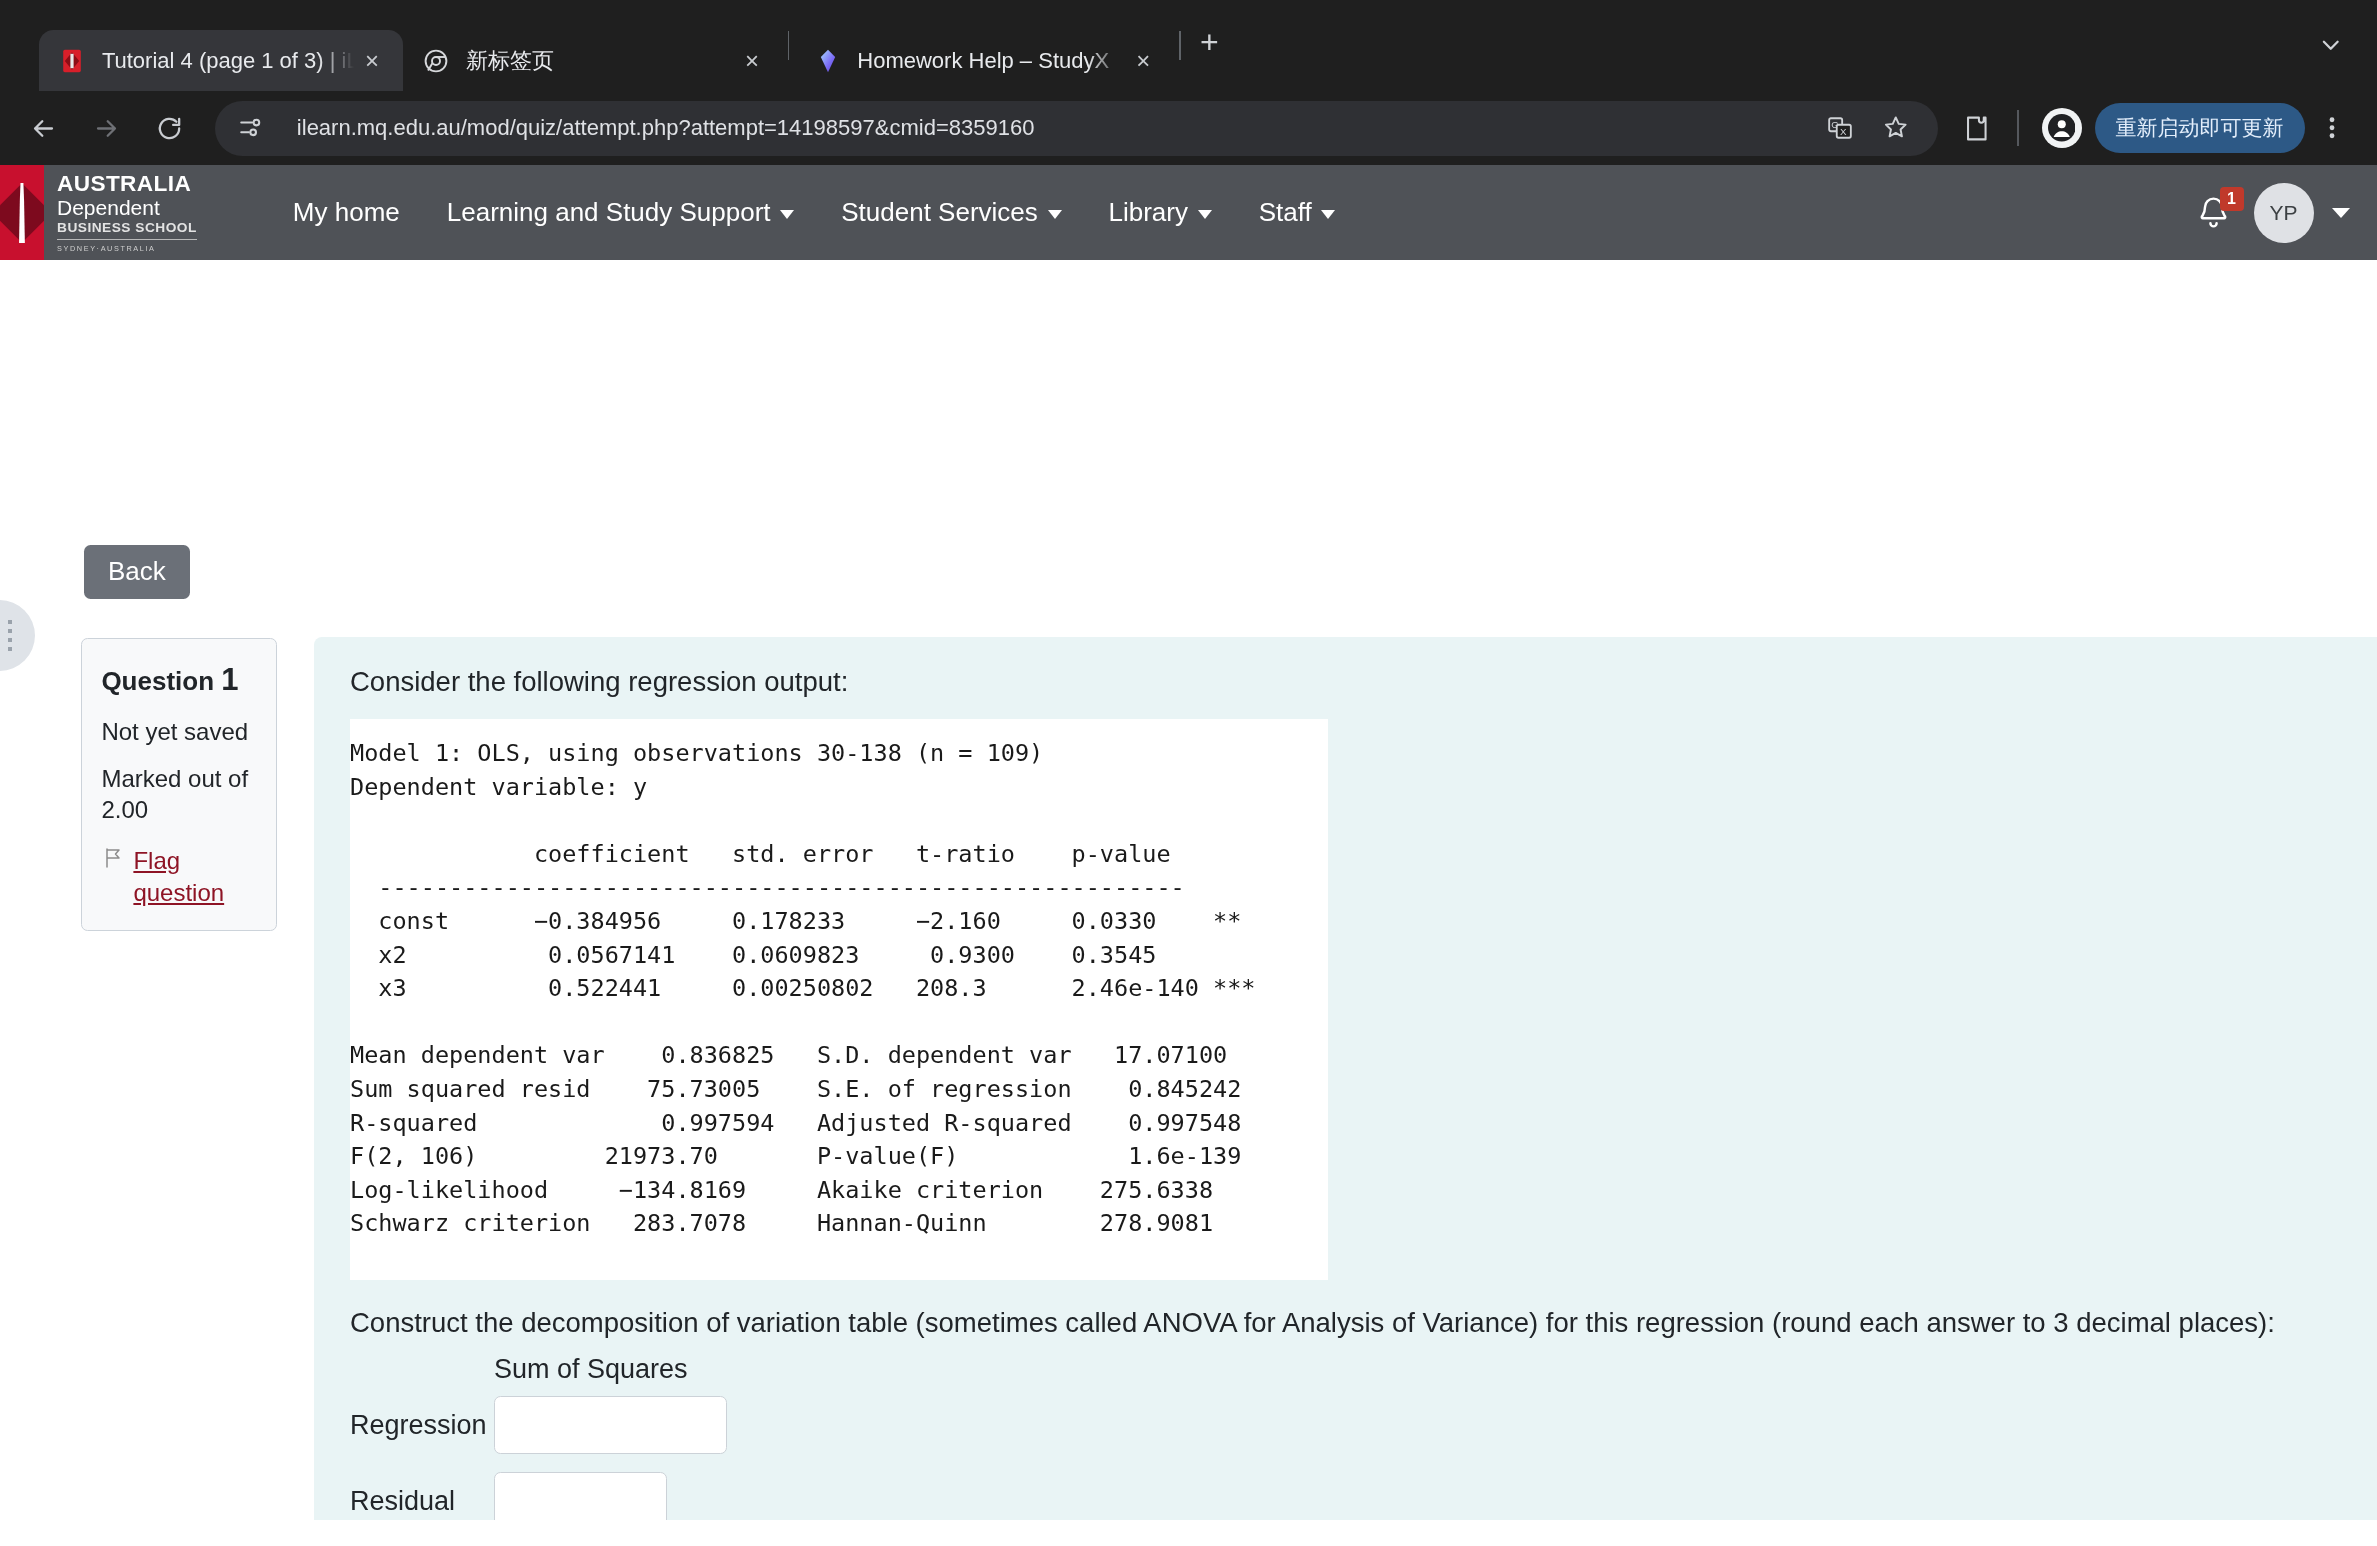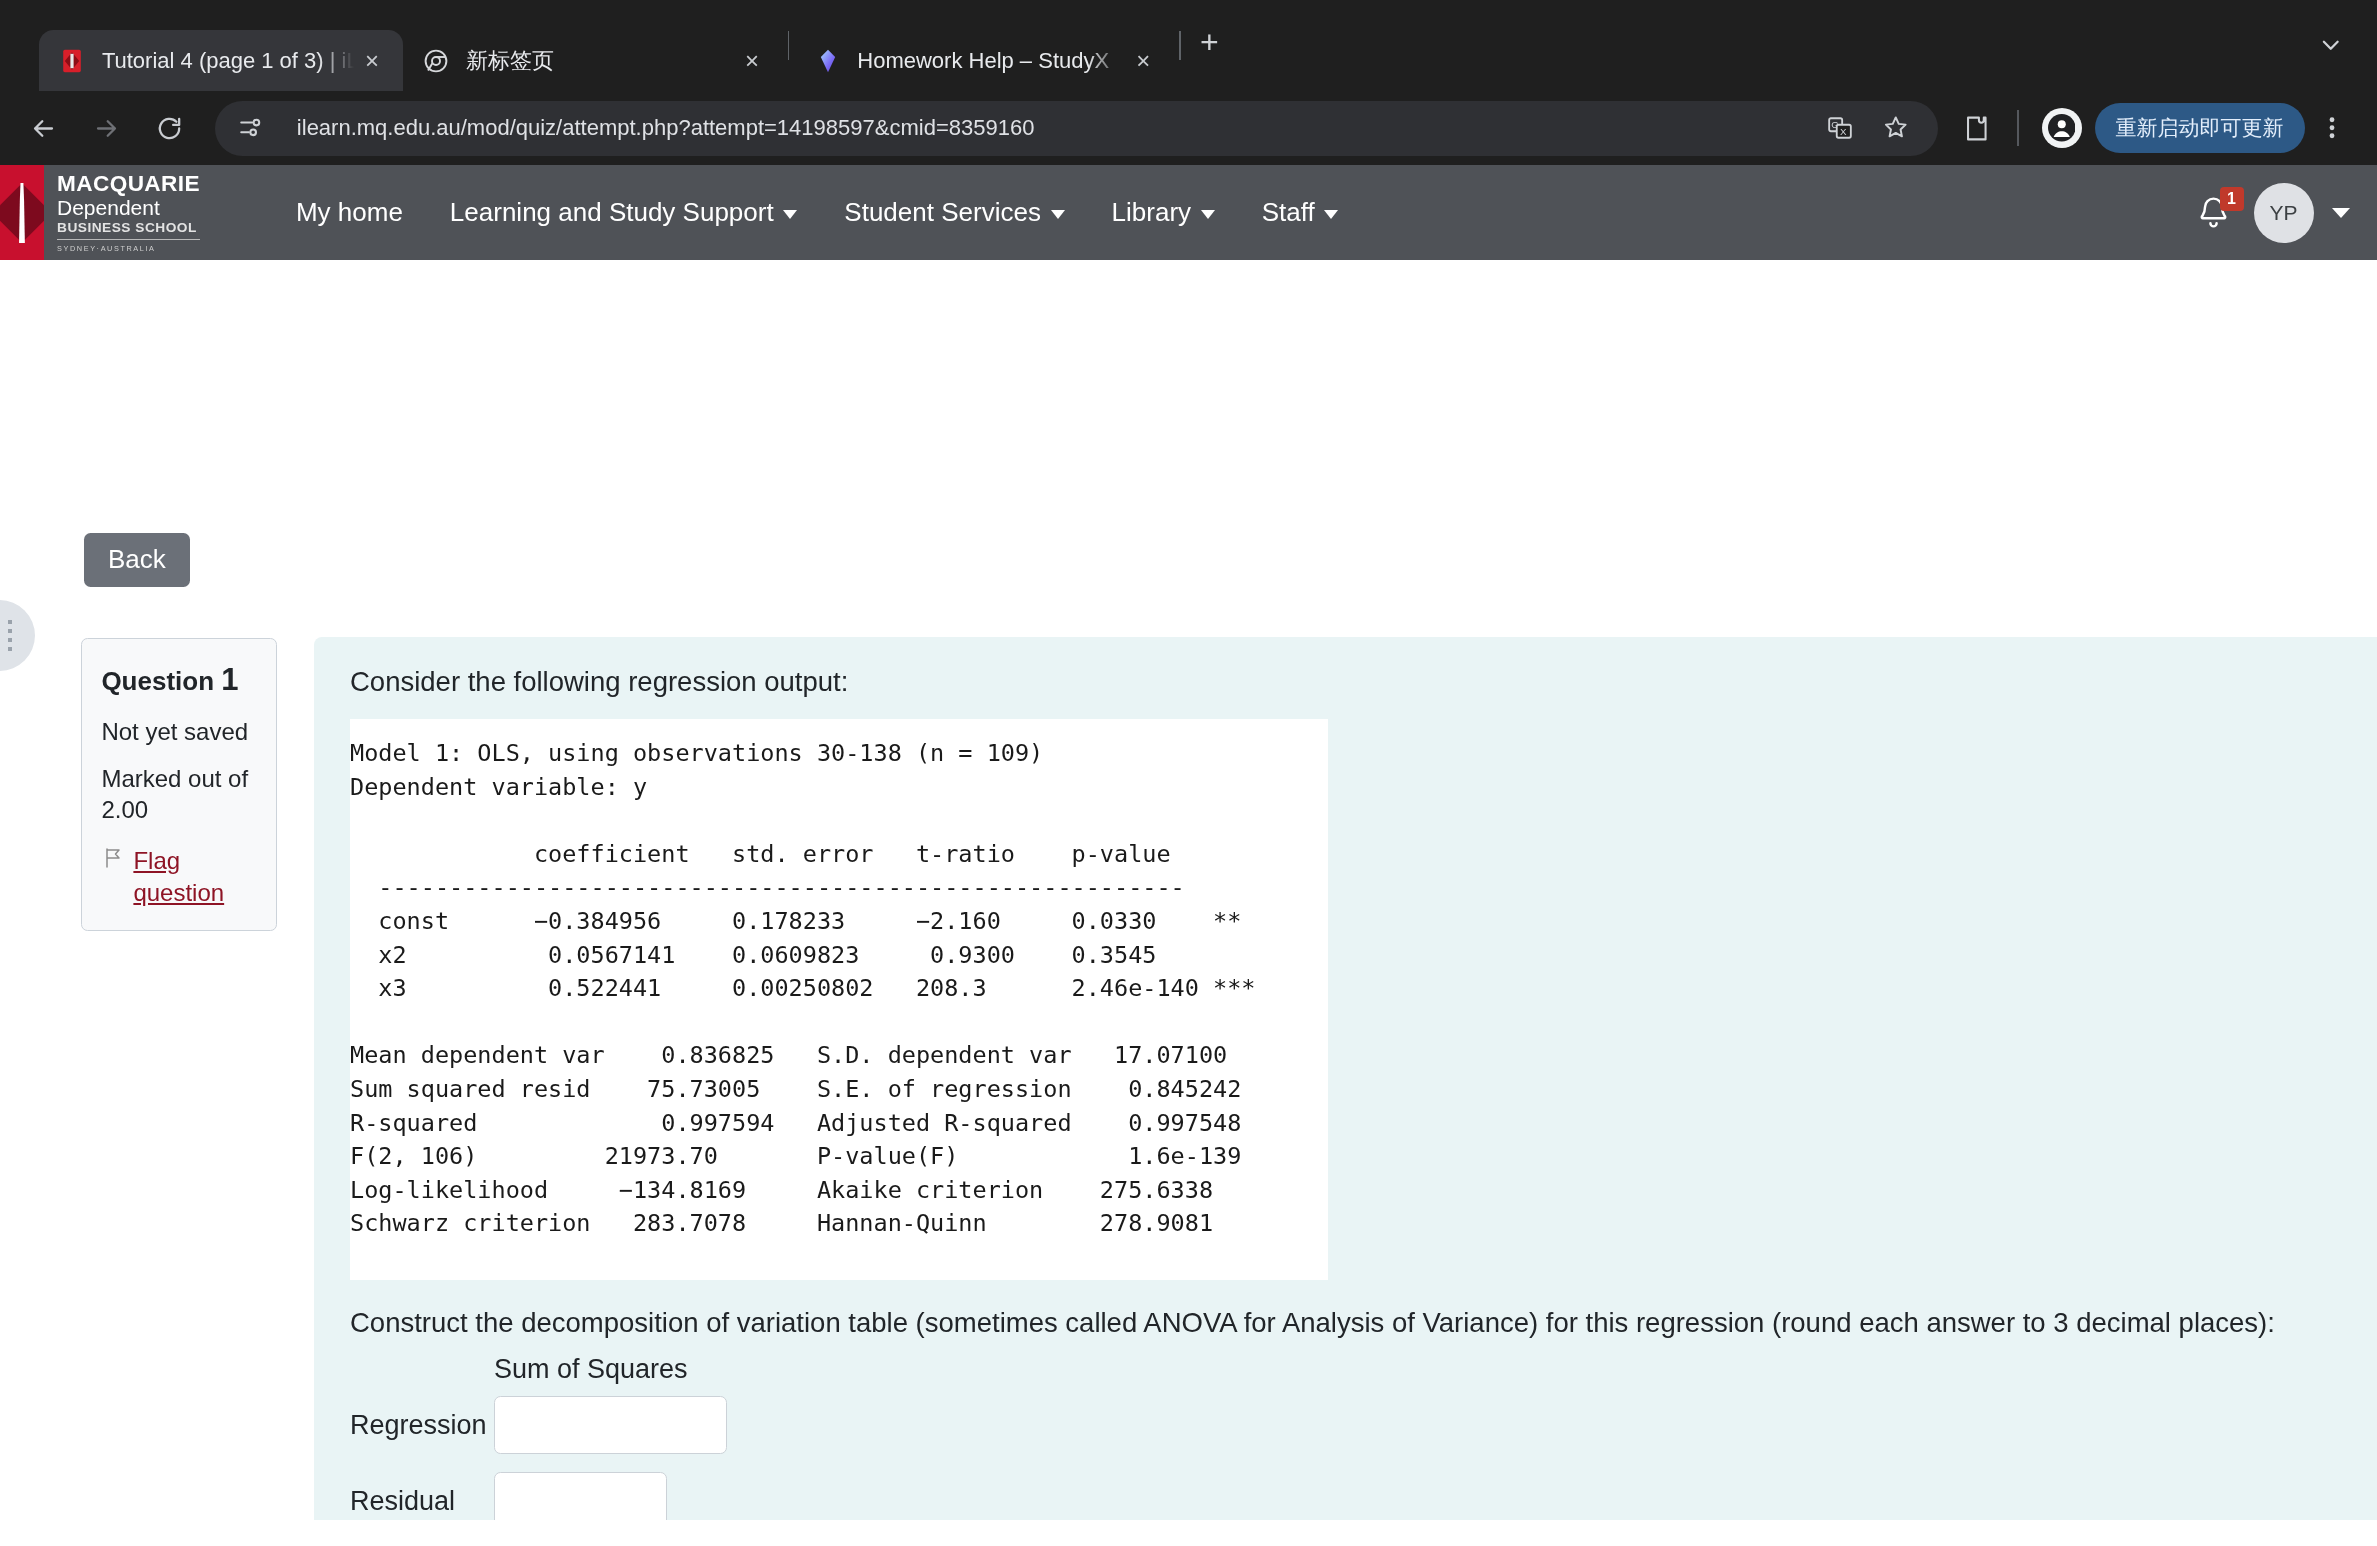--- a/index.html
+++ b/index.html
@@ -216,21 +216,21 @@
     border-radius: 50%;
     background: #dfe3e8;
     display: flex; align-items: center; justify-content: center;
     z-index: 5;
   }
   #drawer-grip { width: 4.9px; height: 32px; display:flex; flex-direction:column; justify-content:space-between; margin-left: 21px;}
   #drawer-grip span { display:block; width:4.9px; height:4.9px; background:#9aa2ab; }
 
   #back-button {
     position: absolute;
-    left: 84px; top: 273px;
+    left: 84px; top: 285px;
     background: #6b7078;
     color: #fff;
     font-size: 26px;
     padding: 11.3px 24px;
     border-radius: 6.5px;
     z-index: 10;
   }
 
   #content-area { position: relative; padding: 0; }
 
@@ -423,21 +423,21 @@
     </div>
   </div>
 </div>
 
 <div id="page">
 
   <div id="mq-header">
     <div id="mq-logo">
       <div id="mq-diamond"></div>
       <div id="mq-wordmark">
-        <div class="mq-line1">MACQUARIE</div>
+        <div class="mq-line1">AUSTRALIA</div>
         <div class="mq-line2">Dependent</div>
         <div class="mq-line3">BUSINESS SCHOOL</div>
         <div class="mq-line4">SYDNEY·AUSTRALIA</div>
       </div>
     </div>
 
     <nav id="mq-nav">
       <div class="nav-item">
         <span>My home</span>
       </div>

